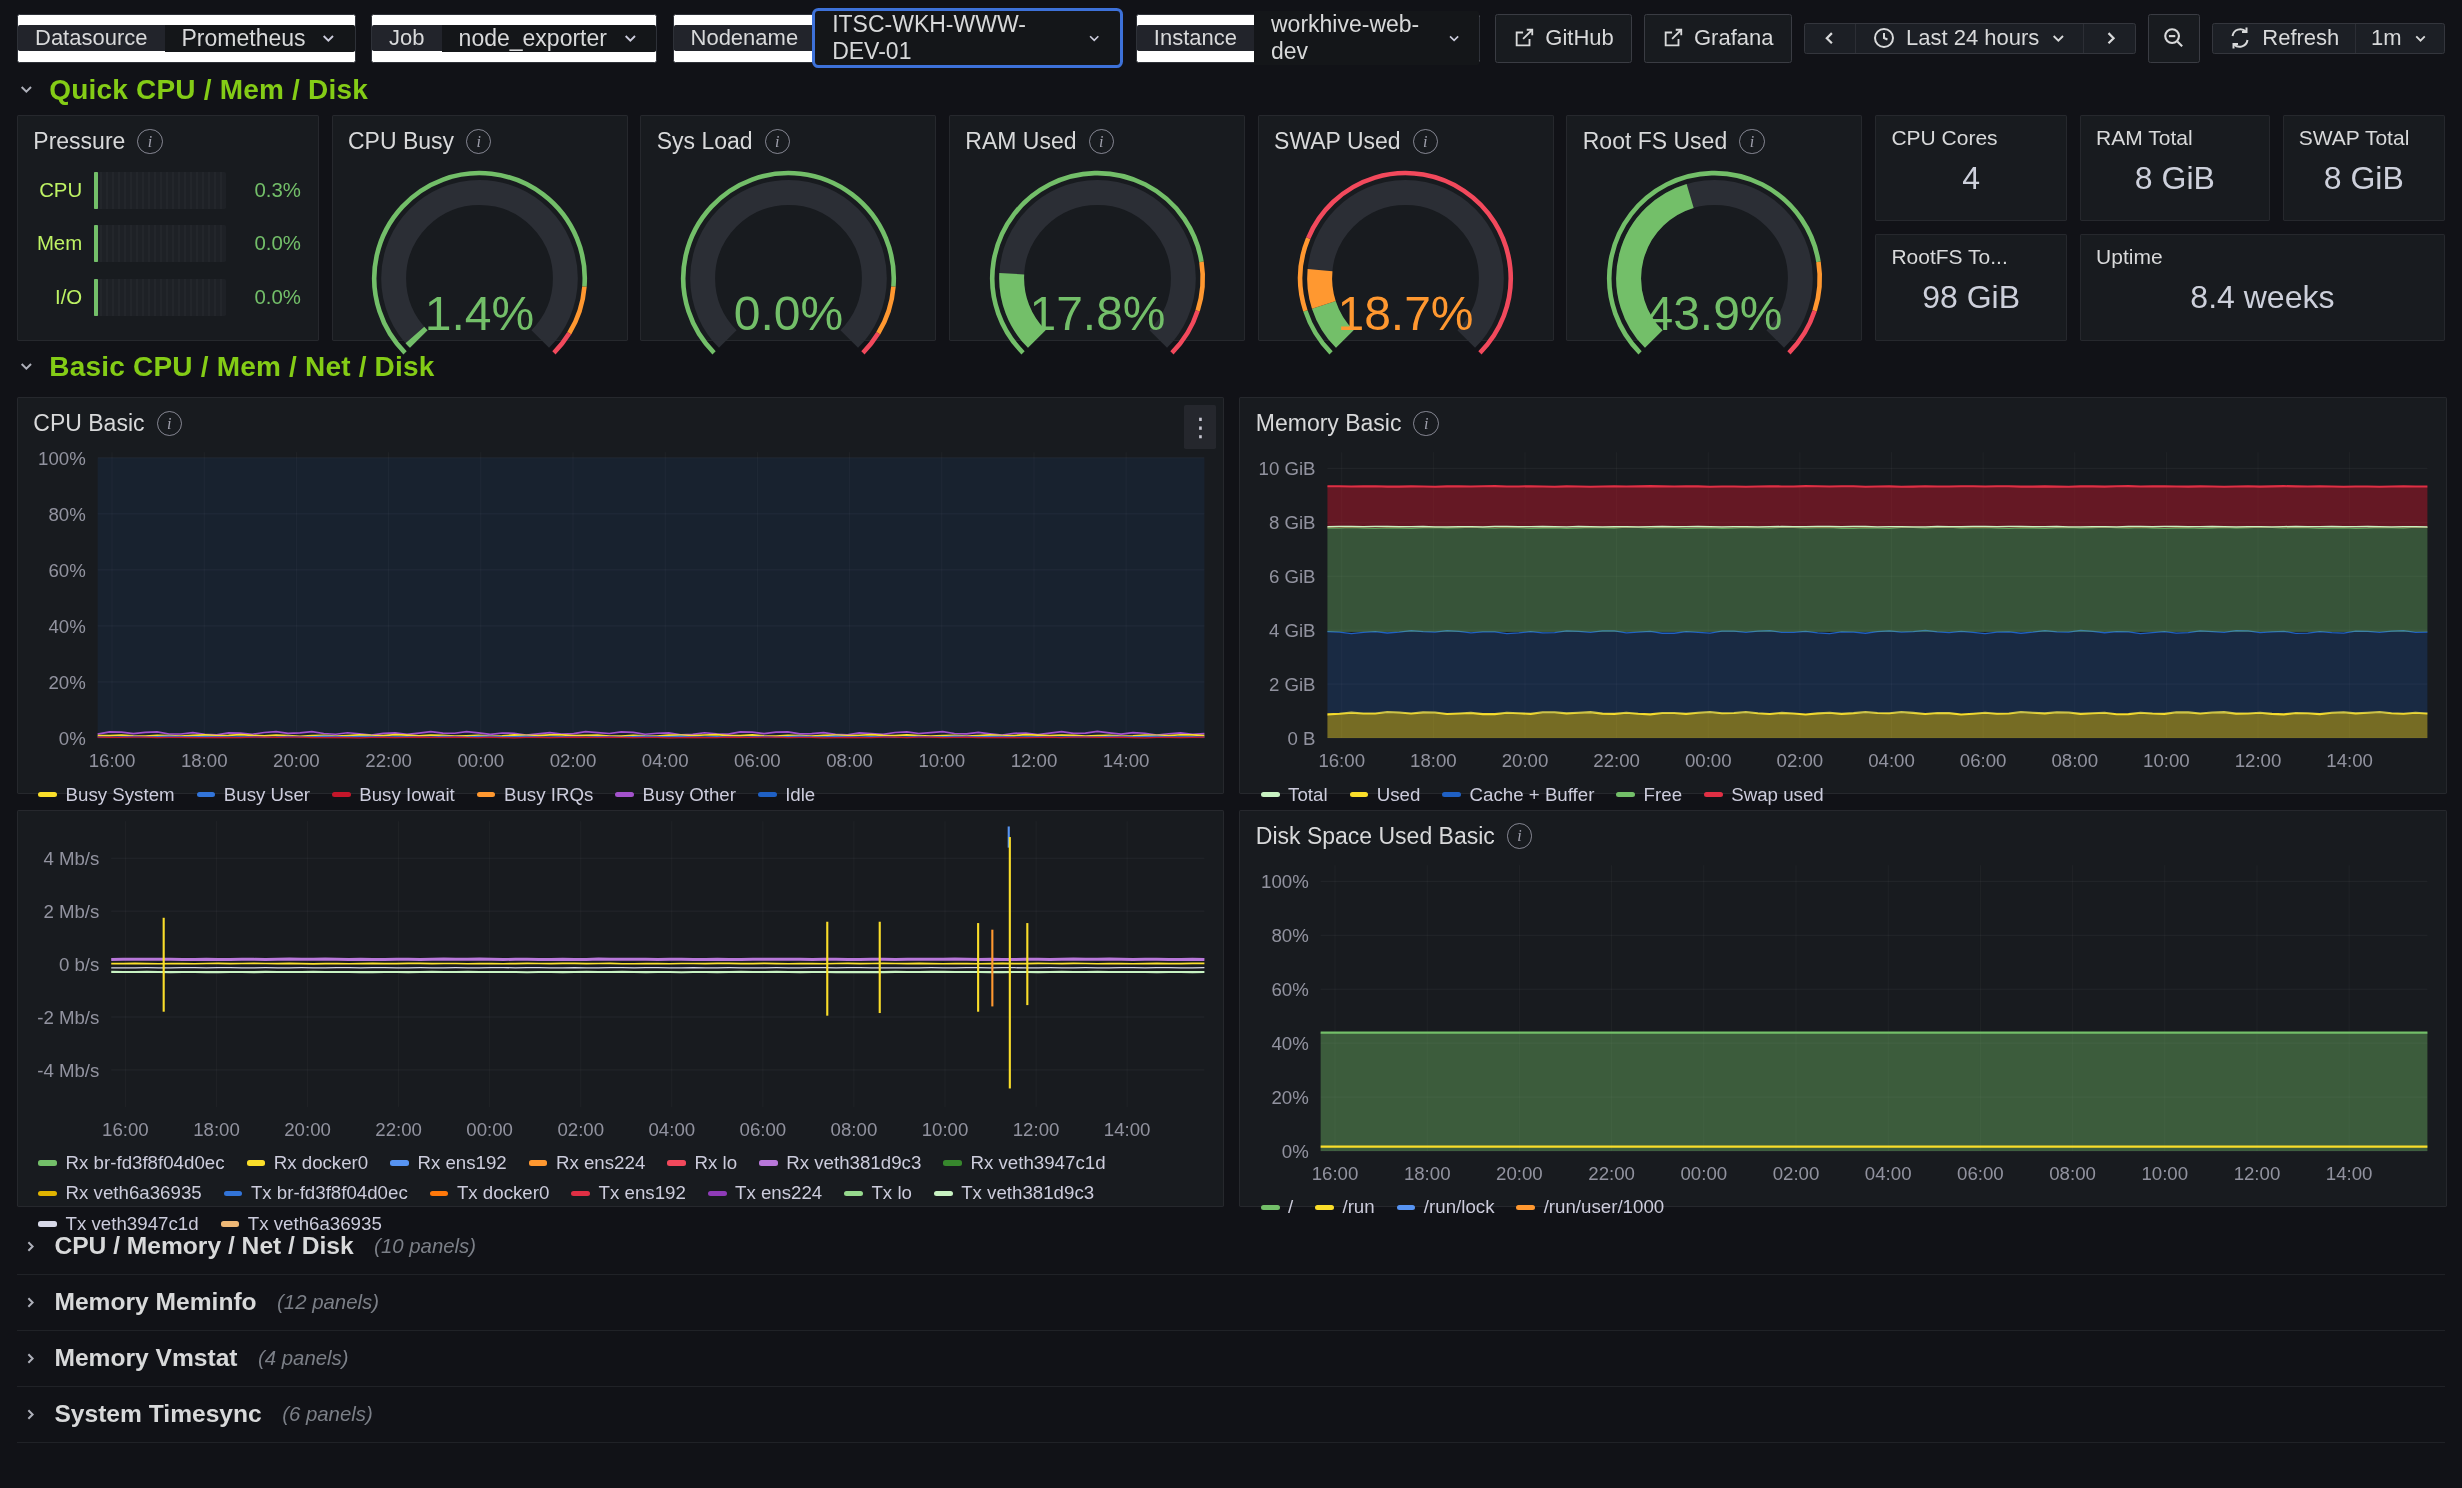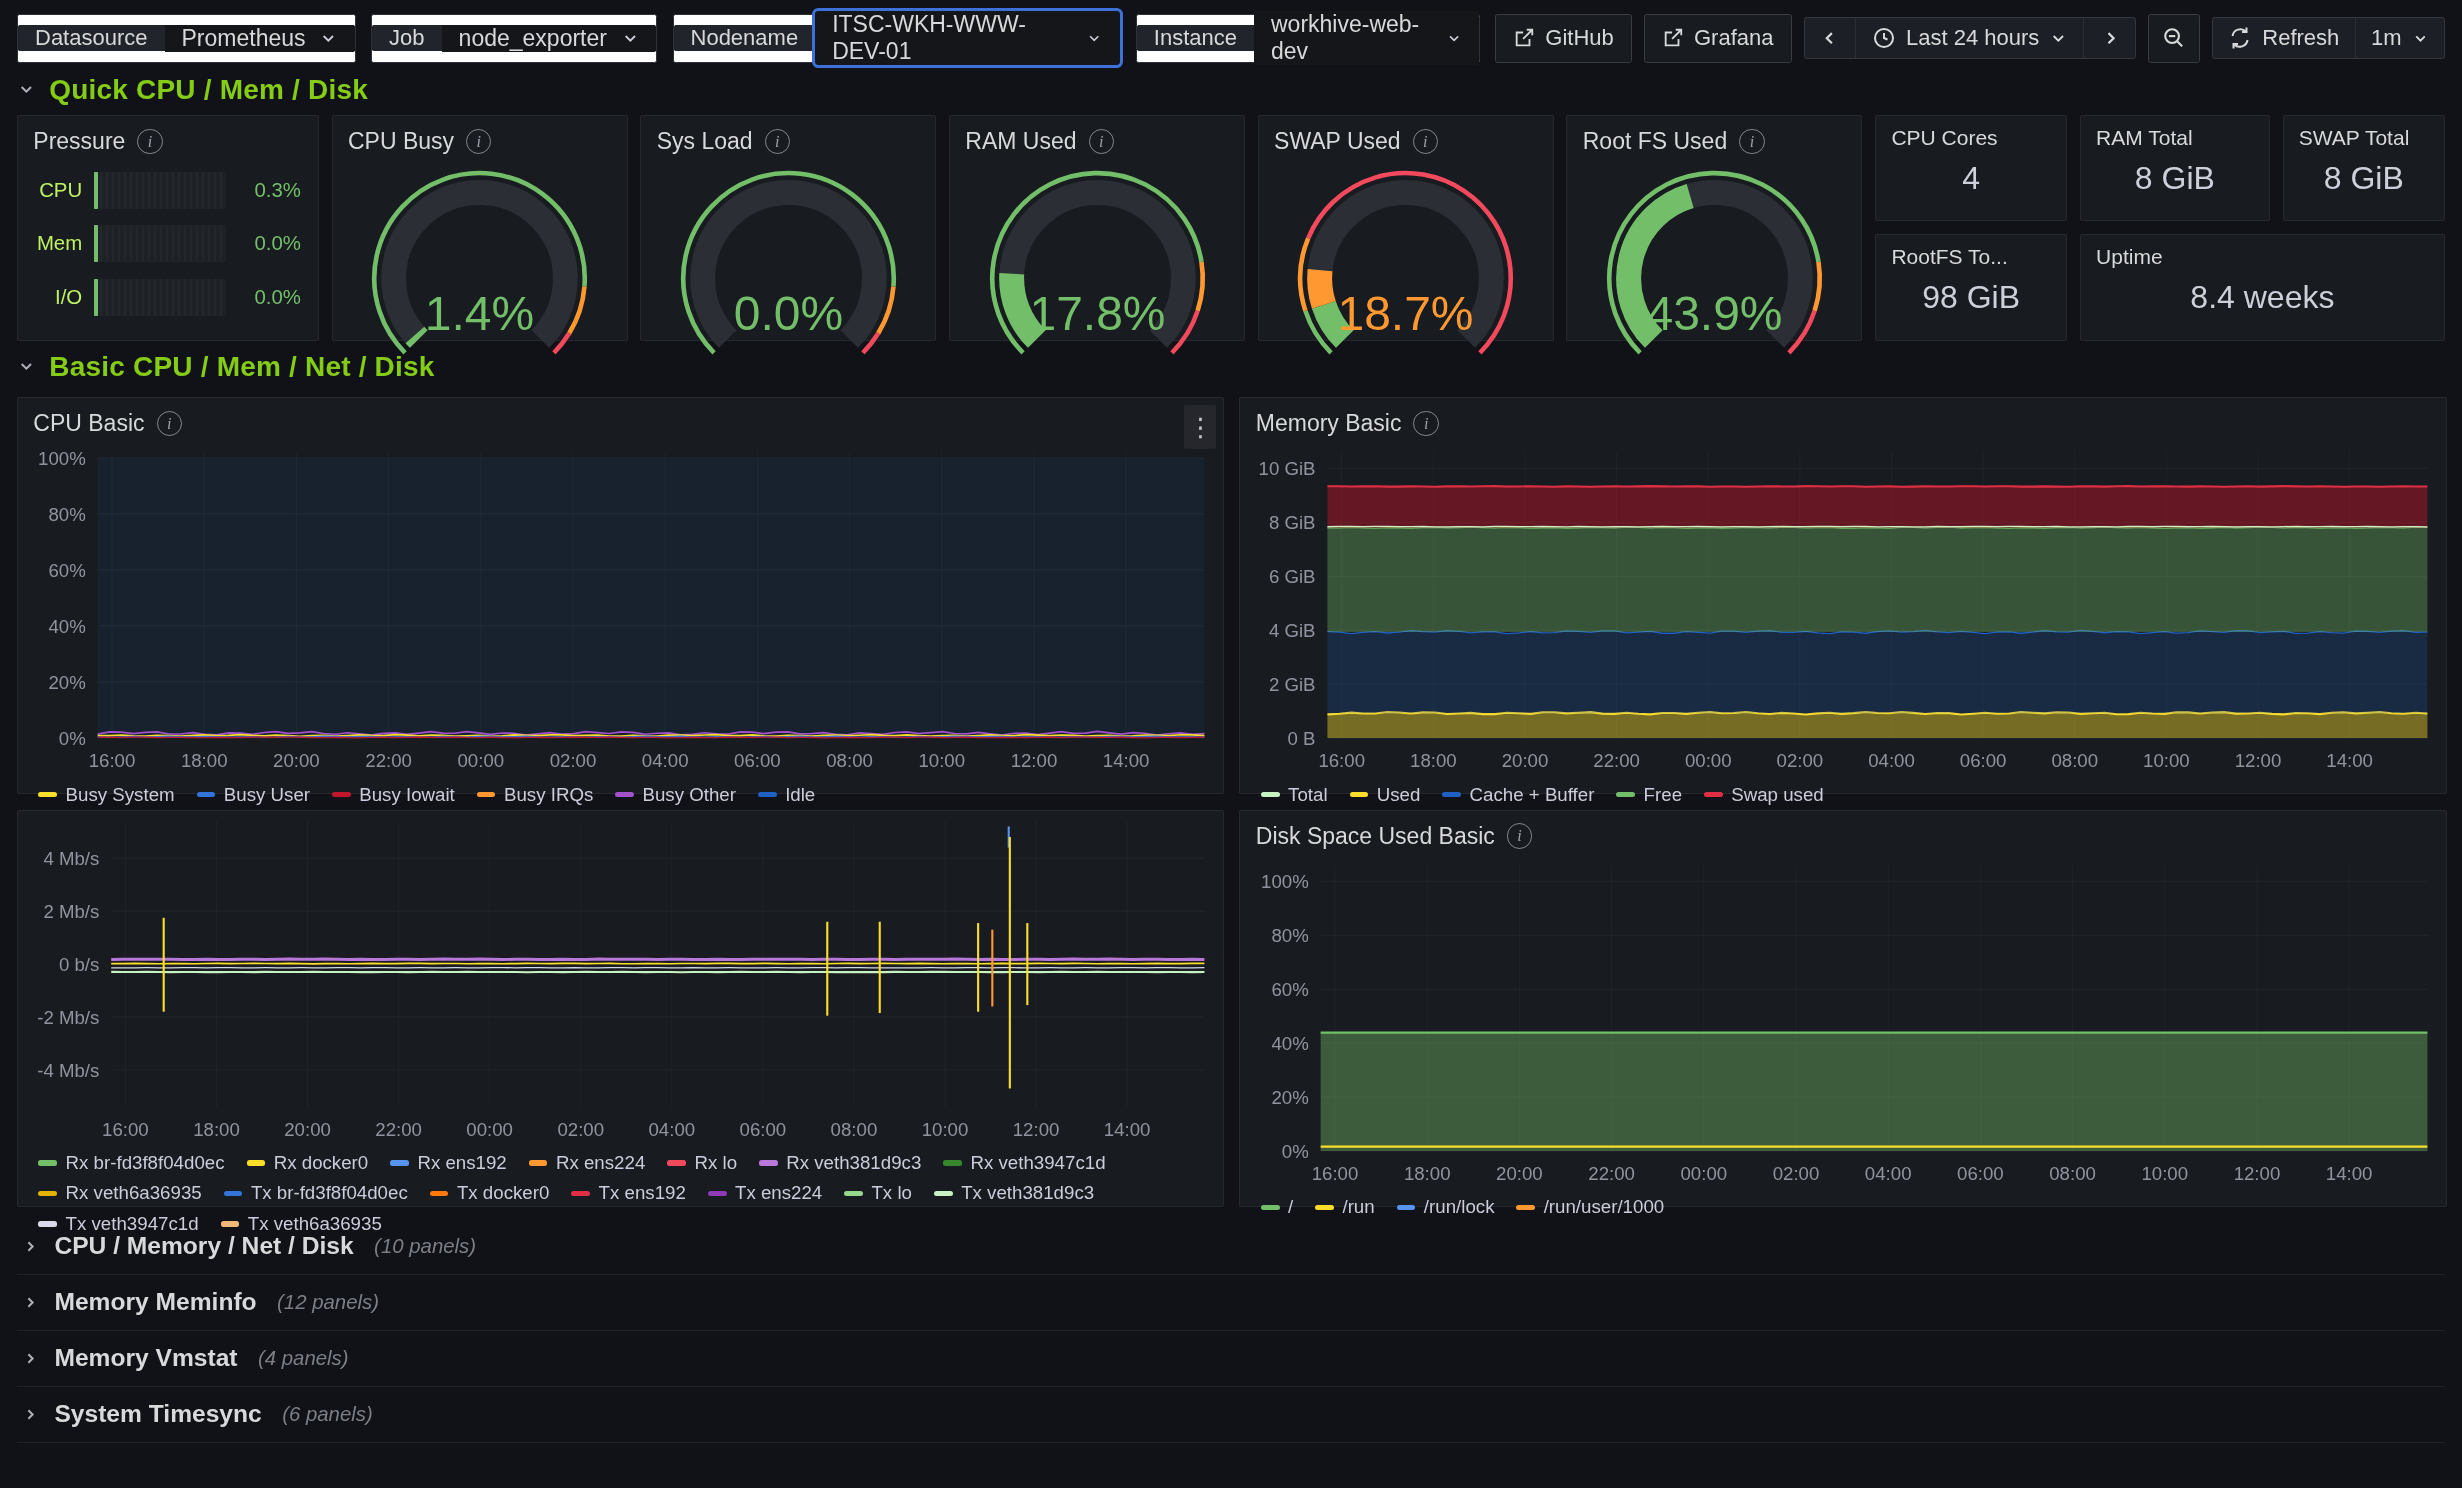--- a/index.html
+++ b/index.html
@@ -15,21 +15,21 @@
   
   .toolbar { display:flex; align-items:center; margin-top:13.6px; height:49px; gap:15.3px; }
   .toolbar-left { display:flex; gap:15.3px; flex:1; }
   .toolbar-right { display:flex; gap:12px; align-items:center; }
   .var-control { display:flex; align-items:center; height:49px; border:0.8px solid #2e3138; border-radius:2.5px; overflow:visible; background:#ffffff; }
   .var-label { display:flex; align-items:center; padding:0 17px; background:#22242b; color:#d8d9da; font-size:22px; border-radius:1.7px 0 0 1.7px; }
   .var-value { display:flex; align-items:center; gap:13.6px; padding:0 17px; background:#141619; color:#d8d9da; font-size:23px; font-weight:500; border-radius:0 1.7px 1.7px 0; position:relative; }
   .var-value.focused { outline:3.4px solid #3d71d9; outline-offset:-0.8px; border-radius:3.4px; }
   .icon-svg { display:inline-block; vertical-align:middle; }
   .btn { display:flex; align-items:center; gap:10.2px; height:49px; padding:0 17px; background:#181b1f; border:0.8px solid #3a3c43; border-radius:2.5px; color:#d8d9da; font-size:22px; font-weight:500; cursor:pointer; }
-  .group { display:flex; align-items:stretch; height:42px; background:#1c1f25; border:0.8px solid #34363d; border-radius:2.5px; overflow:hidden;justify-content:center; }
+  .group { display:flex; align-items:stretch; height:31px; background:#1c1f25; border:0.8px solid #34363d; border-radius:2.5px; overflow:hidden;justify-content:center; }
   .group > .seg { display:flex; align-items:center; gap:10.2px; padding:0 15.3px; border-right:0.8px solid #2c2e35; color:#d8d9da; font-size:22px; font-weight:500; cursor:pointer; }
   .group > .seg:last-child { border-right:none; }
 
   
   .section-header { display:flex; align-items:center; gap:13.6px; height:44px; margin-top:5.1px; cursor:pointer; }
   .section-header .title { font-size:28px; font-weight:700; color:#84cc16; letter-spacing:0.2px; }
   .collapsed-row { display:flex; align-items:center; gap:15.3px; height:56px; border-bottom:0.8px solid #202227; cursor:pointer; padding-left:5.1px; }
   .collapsed-row .title { font-size:24.6px; font-weight:700; color:#d8d9da; }
   .collapsed-row .count { font-size:20.4px; font-style:italic; color:#7b7f87; margin-left:5.1px; }
   .chev { color:#aeb0ba; }

